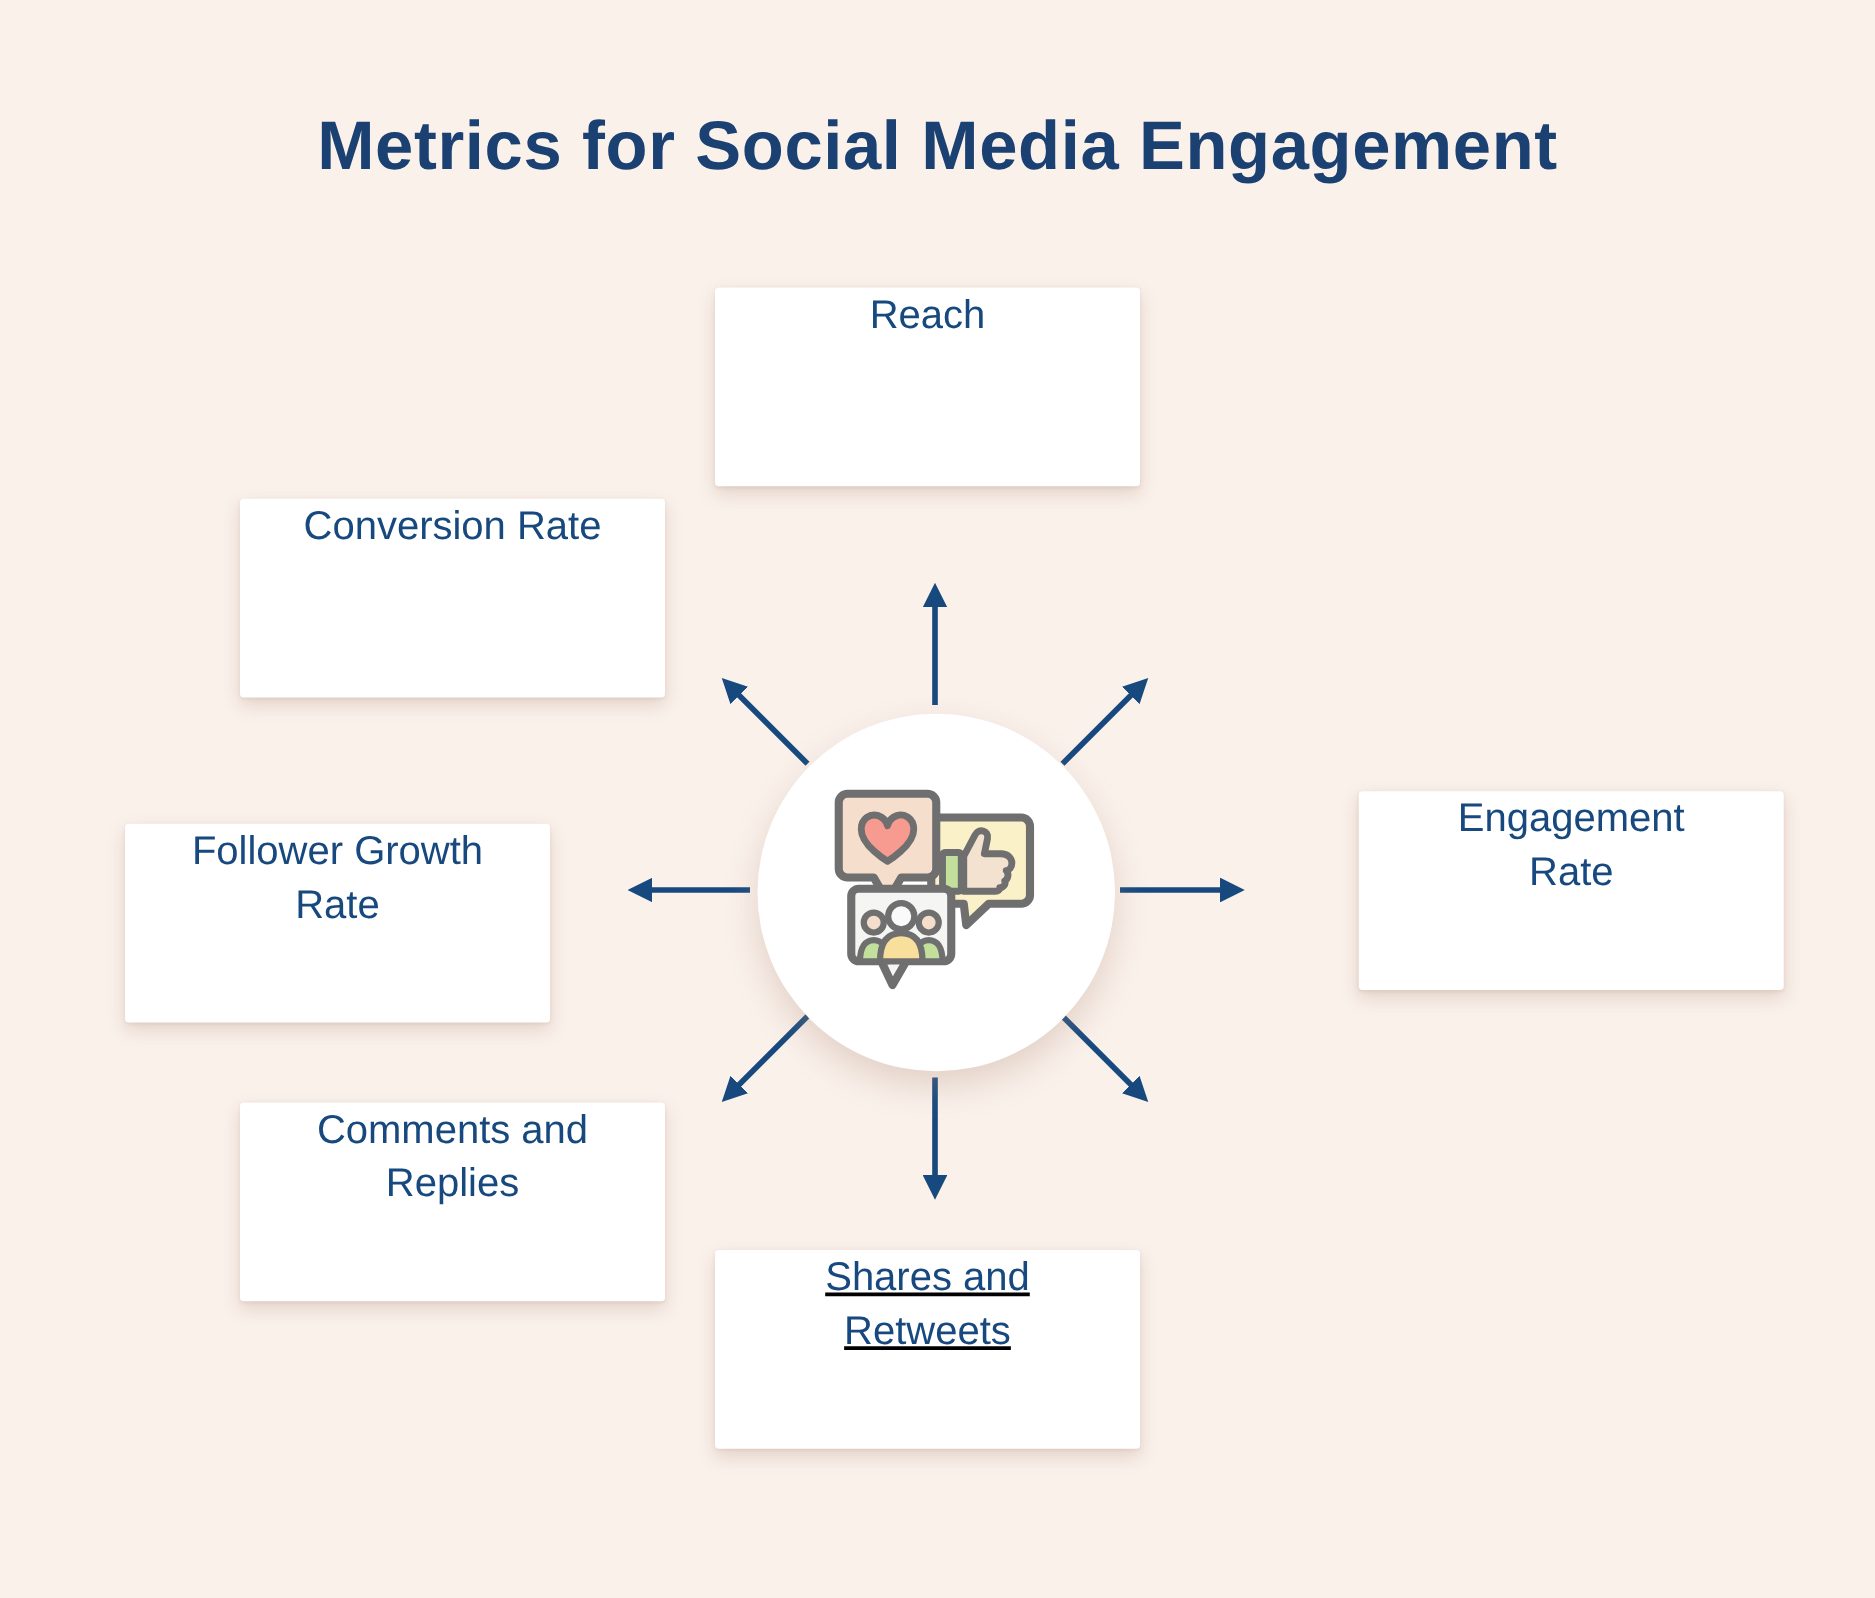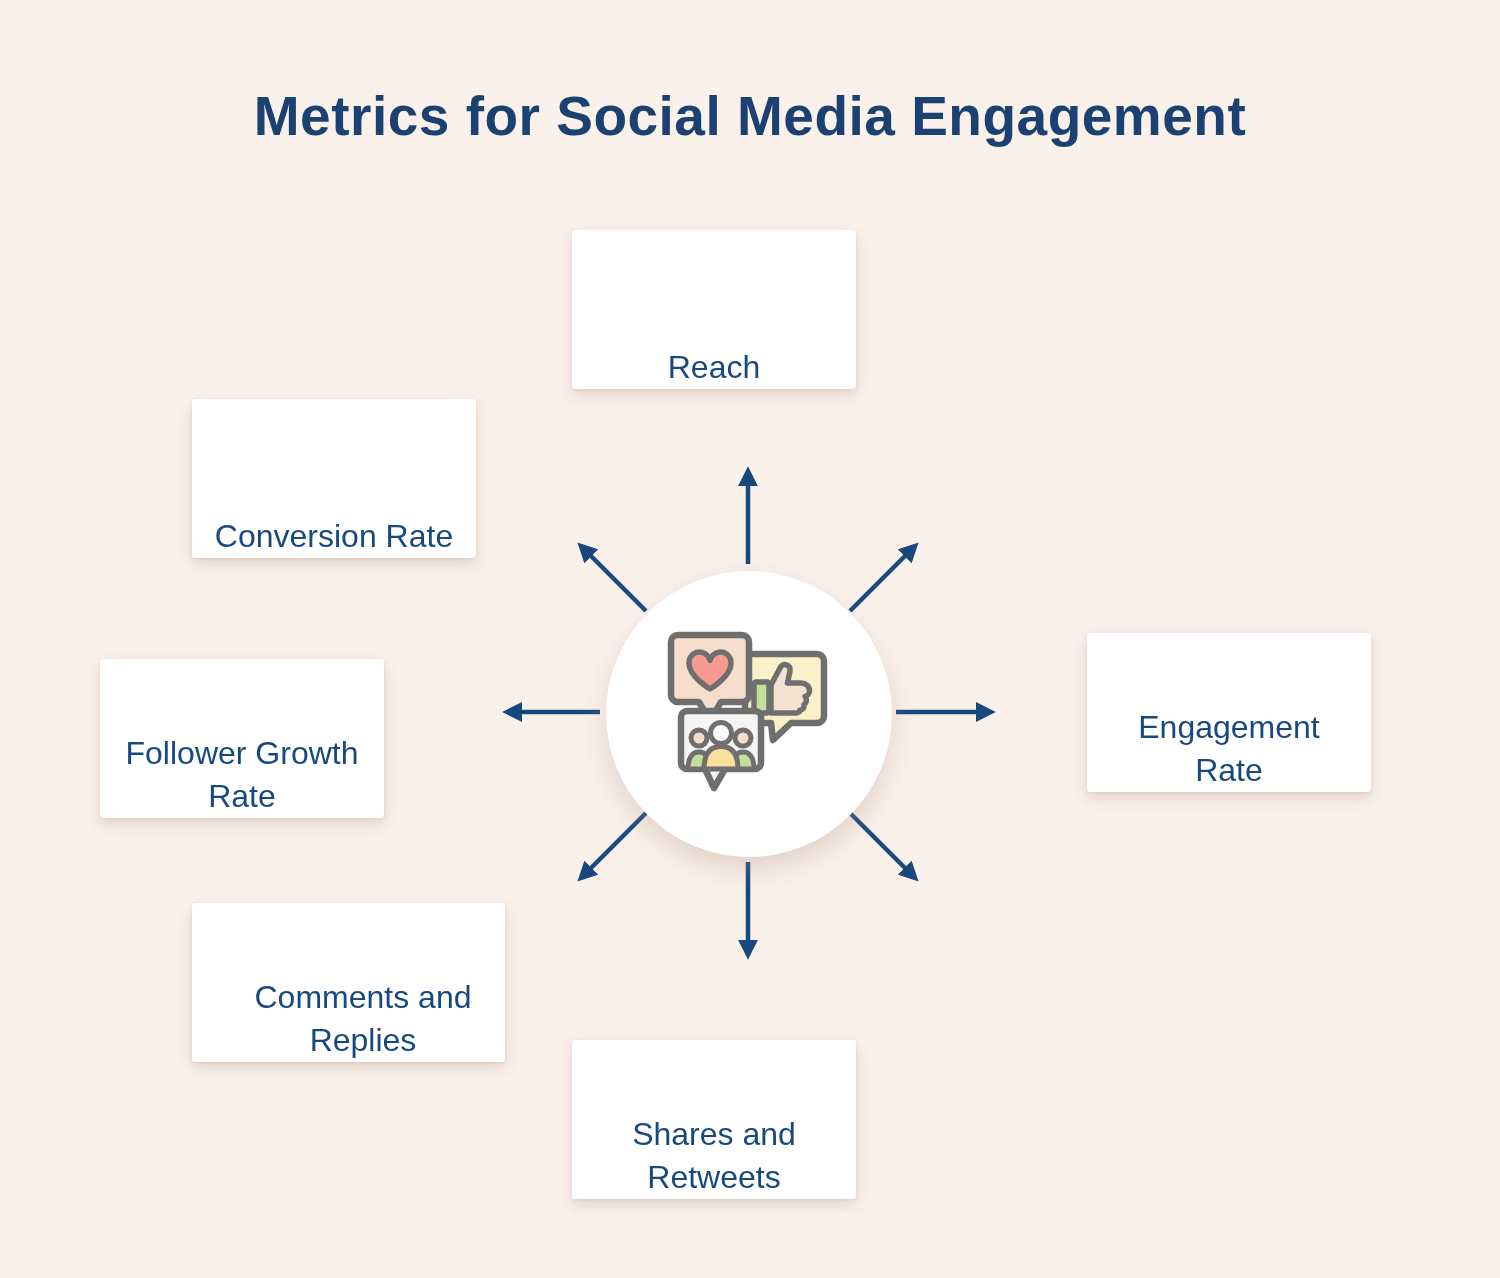--- a/index.html
+++ b/index.html
@@ -29,44 +29,44 @@
   }
   .arrow-layer {
     position: absolute;
     top: 0;
     left: 0;
     width: 1500px;
     height: 1278px;
   }
   .node {
     position: absolute;
-    width: 284px;
+    width: 340px;
     height: 159px;
     background: #FFFFFF;
     border-radius: 3px;
     box-shadow: 0 6px 14px rgba(176, 141, 122, 0.30), 0 1px 3px rgba(176, 141, 122, 0.18);
     display: flex;
-    align-items: flex-end;
+    align-items: flex-start;
     justify-content: center;
   }
   .node .label {
     color: #17497F;
     font-size: 32px;
     line-height: 43px;
     text-align: center;
     white-space: pre-line;
   }
   .node-reach        { left: 572px;  top: 230px;  }
   .node-conversion   { left: 192px;  top: 399px;  }
   .node-impressions  { left: 962px;  top: 399px;  }
   .node-follower     { left: 100px;  top: 659px;  }
   .node-engagement   { left: 1043px; top: 633px; margin-left: 44px;  }
-  .node-comments     { left: 192px;  top: 903px; padding-left: 29px;  }
+  .node-comments     { left: 192px;  top: 882px;  }
   .node-ctr          { left: 962px;  top: 874px;  }
-  .node-shares       { left: 572px;  top: 1040px; }
+  .node-shares       { left: 572px;  top: 1000px; text-decoration: underline; }
   .hub-circle {
     position: absolute;
     left: 606px;
     top: 571px;
     width: 286px;
     height: 286px;
     border-radius: 50%;
     background: #FFFFFF;
     box-shadow: 0 12px 26px rgba(178, 143, 124, 0.32);
     display: flex;

